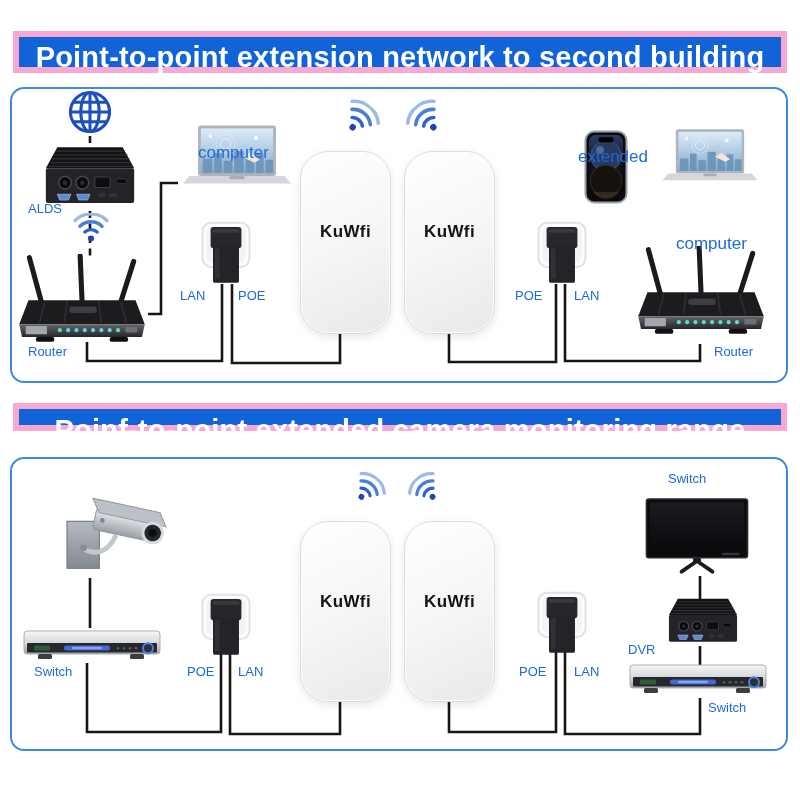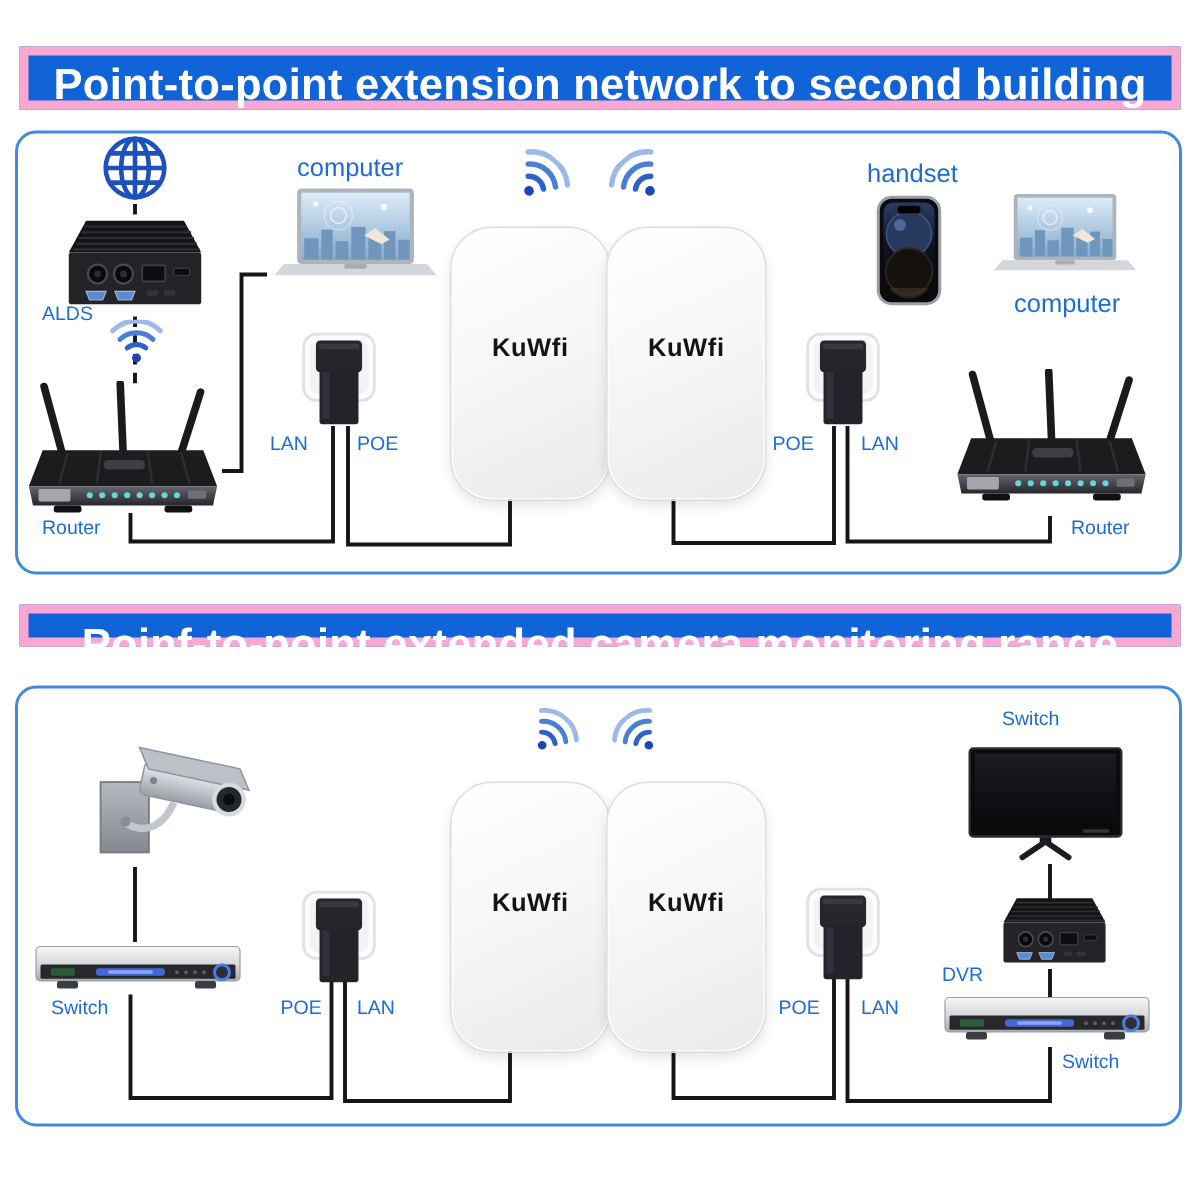--- a/index.html
+++ b/index.html
@@ -12,24 +12,24 @@
   .banner2{top:403px;height:28px;line-height:43px;}
   .panel{position:absolute;left:10px;width:778px;border:2.5px solid #3f8ae0;border-radius:14px;
          background:#ffffff;box-sizing:border-box;}
   .panel1{top:87px;height:296px;}
   .panel2{top:457px;height:294px;}
   .wires{position:absolute;left:0;top:0;z-index:1;pointer-events:none;}
   .wires polyline,.wires line{fill:none;stroke:#161616;stroke-width:2.6px;}
   .wires .dash{stroke-dasharray:7 5.5;}
   .dev{position:absolute;z-index:2;}
   .lbl{position:absolute;z-index:3;color:#1c6bd8;font-size:13px;white-space:nowrap;}
-  .lbl.sm{font-size:17px;}
+  .lbl.sm{font-size:17px;margin-top:41px;}
   .bridge{position:absolute;z-index:2;border-radius:28px;border:1px solid #dddde1;
           background:linear-gradient(155deg,#ffffff 0%,#f6f6f8 50%,#e9e9ec 100%);
-          box-shadow:0 3px 8px rgba(0,0,0,.10), inset 0 0 0 1px #fdfdfd;padding-left:16px;}
+          box-shadow:0 3px 8px rgba(0,0,0,.10), inset 0 0 0 1px #fdfdfd;}
   .bridge .logo{position:absolute;left:0;right:0;top:70px;text-align:center;
           font-weight:800;font-size:17px;color:#141414;letter-spacing:.4px;}
   .rotL{transform:rotate(40deg);}
   .rotR{transform:rotate(-40deg);}
   svg.icon{display:block;}
 </style>
 </head>
 <body>
 
 <div class="page">
@@ -275,21 +275,21 @@
   <div class="bridge" style="left:404px;top:151px;width:89px;height:181px">
     <div class="logo">KuWfi</div>
   </div>
 
   <svg class="icon dev" style="left:537px;top:221px" width="50" height="64">
       <use href="#sym-poe"></use>
     </svg>
   <div class="lbl" style="left:515px;top:288px">POE</div>
   <div class="lbl" style="left:574px;top:288px">LAN</div>
 
-  <div class="lbl sm" style="left:578px;top:106px">handset</div>
+  <div class="lbl sm" style="left:578px;top:106px">extended</div>
   <svg class="icon dev" style="left:584px;top:130px" width="44" height="74">
       <use href="#sym-phone"></use>
     </svg>
 
   <svg class="icon dev" style="left:660px;top:126px" width="100" height="60">
       <use href="#sym-laptop"></use>
     </svg>
   <div class="lbl sm" style="left:676px;top:193px">computer</div>
 
   <svg class="icon dev" style="left:636px;top:246px" width="130" height="96">

